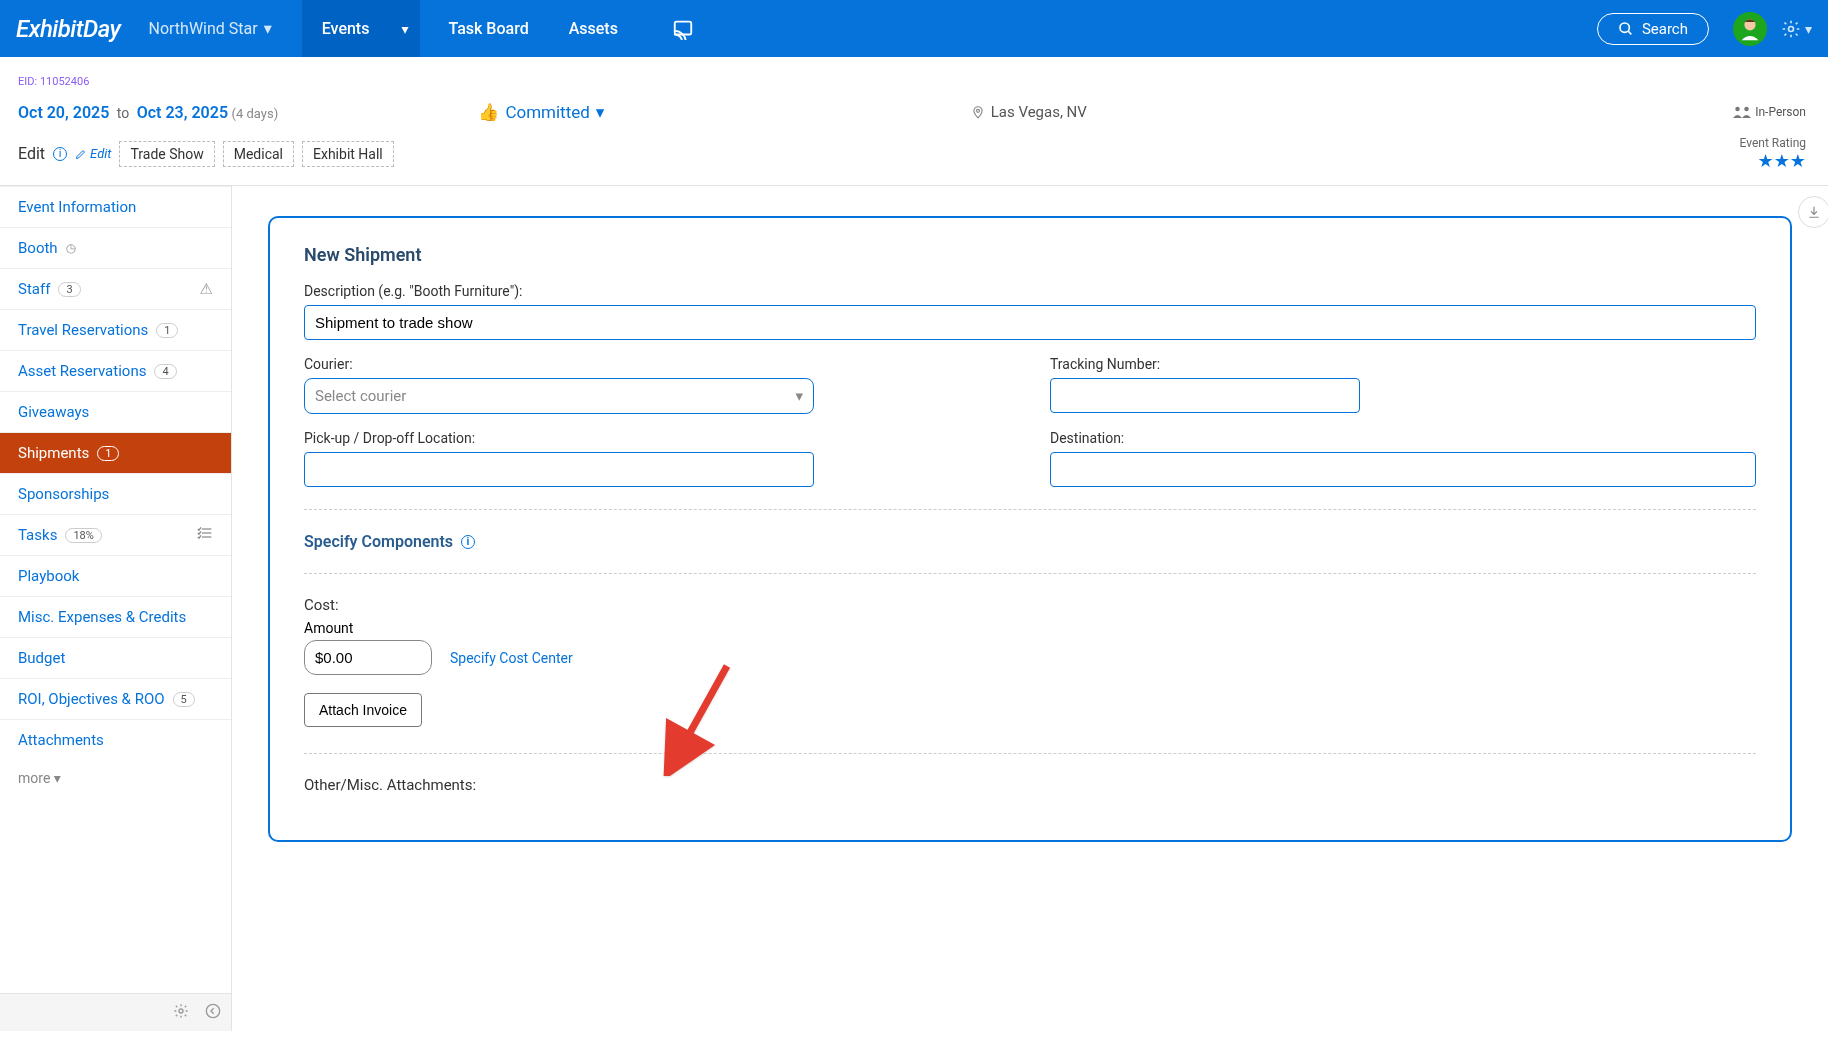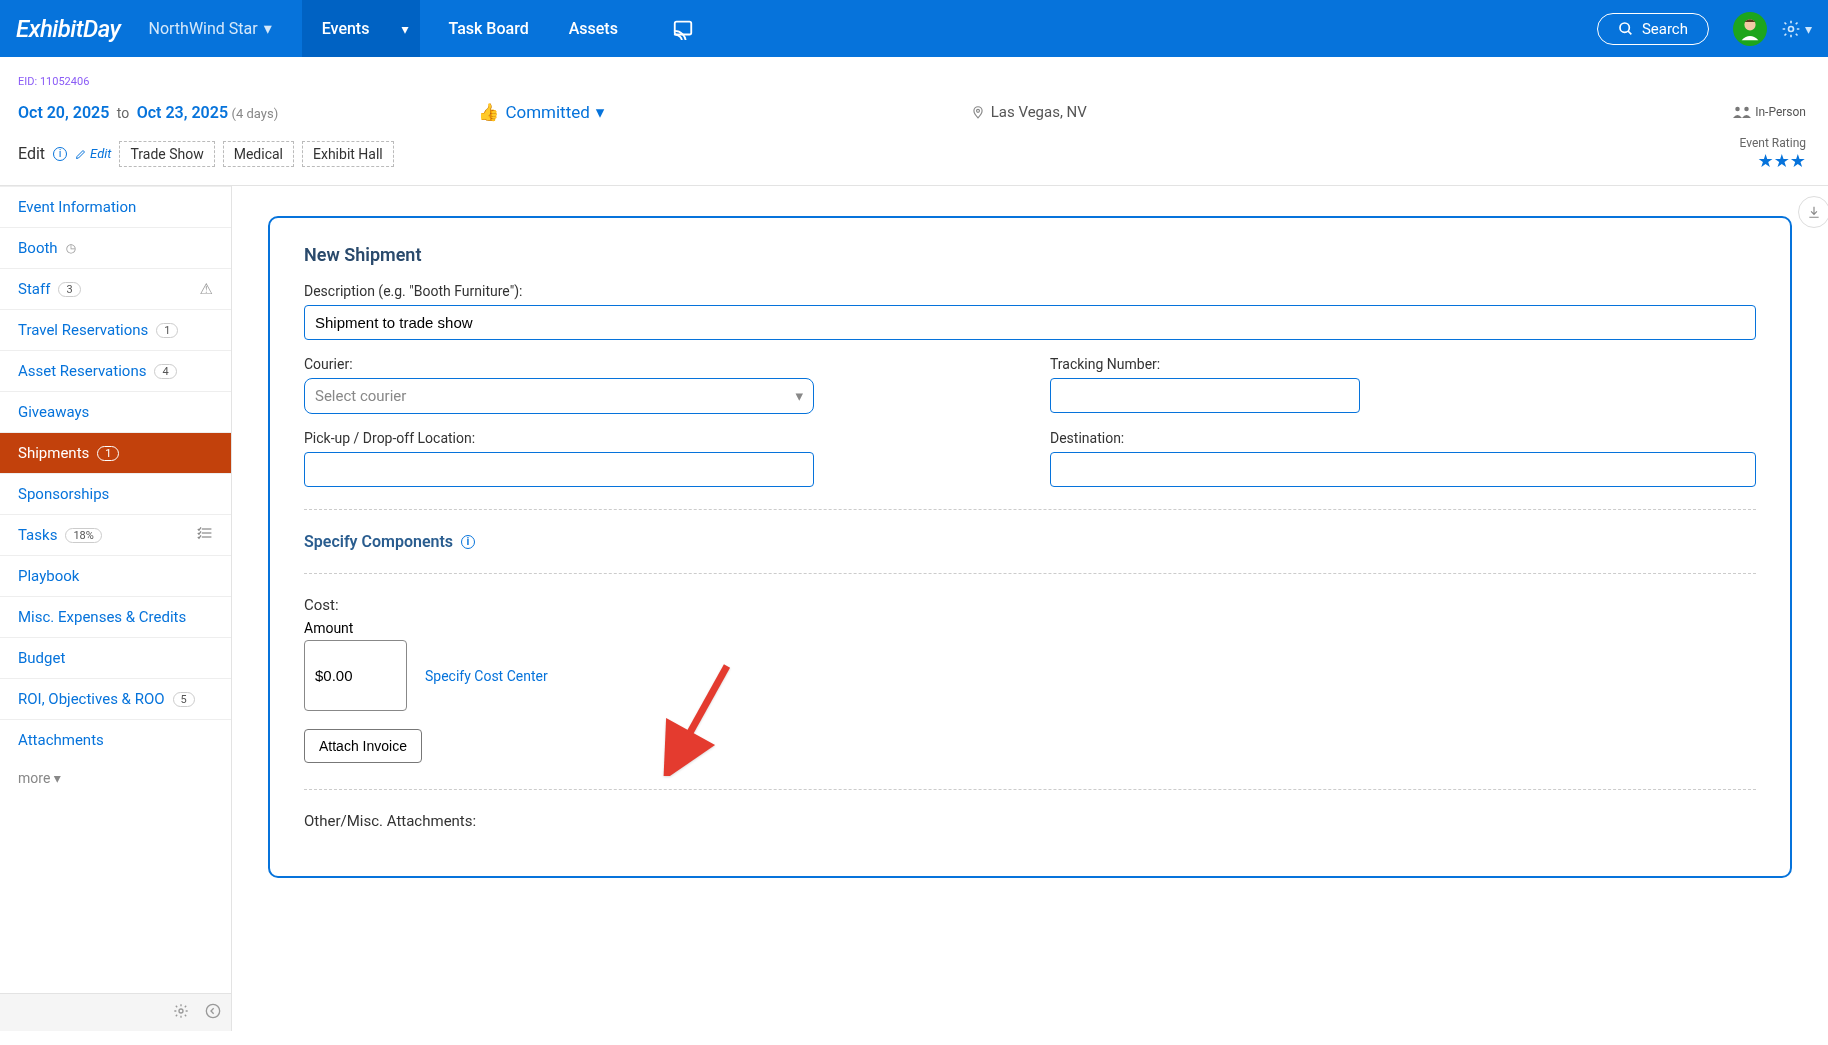--- a/index.html
+++ b/index.html
@@ -62,21 +62,21 @@
 .field-label { font-size:14px; color:#333; margin-bottom:6px; }
 .text-input { width:100%; border:1.5px solid #0673db; border-radius:4px; padding:8px 10px; font-size:15px; }
 .row { display:flex; gap:40px; margin-top:16px; }
 .col-half { width:50%; }
 .select { width:100%; max-width:510px; border:1.5px solid #0673db; border-radius:8px; padding:8px 10px; font-size:15px; color:#888; display:flex; justify-content:space-between; align-items:center; cursor:pointer; }
 .small-input { width:140px; border:1.5px solid #0673db; border-radius:4px; padding:8px 10px; font-size:15px; }
 .dashed-hr { border:none; border-top:1px dashed #ccc; margin: 22px 0; }
 .link { color:#0673db; font-size:14px; cursor:pointer; }
 .section-link { font-size:16px; font-weight:600; color:#2a5d8f; cursor:pointer; display:flex; align-items:center; gap:8px; }
 .cost-amount-label { font-size:14px; color:#000000; margin-top:4px; margin-bottom:4px; }
-.amount-input { width:103px; border:1px solid #888; border-radius:4px; padding:26px 10px; font-size:15px; }
+.amount-input { width:128px; border:1px solid #888; border-radius:12px; padding:8px 10px; font-size:15px; }
 .cost-row { display:flex; align-items:center; gap:18px; }
 .btn-outline { border:1px solid #777; background:#fff; border-radius:4px; padding:8px 14px; font-size:14px; cursor:pointer; margin-top:18px; }
 
 
 .arrow { position:absolute; left:430px; top:470px; pointer-events:none; }
 .arrow svg { filter: drop-shadow(0 1px 1px rgba(0,0,0,0.15)); }
 
 .sidebar-clock-icon { color:#999; font-size:12px; }
 .sidebar-task-icon { margin-left:auto; color:#888; }
 </style>

